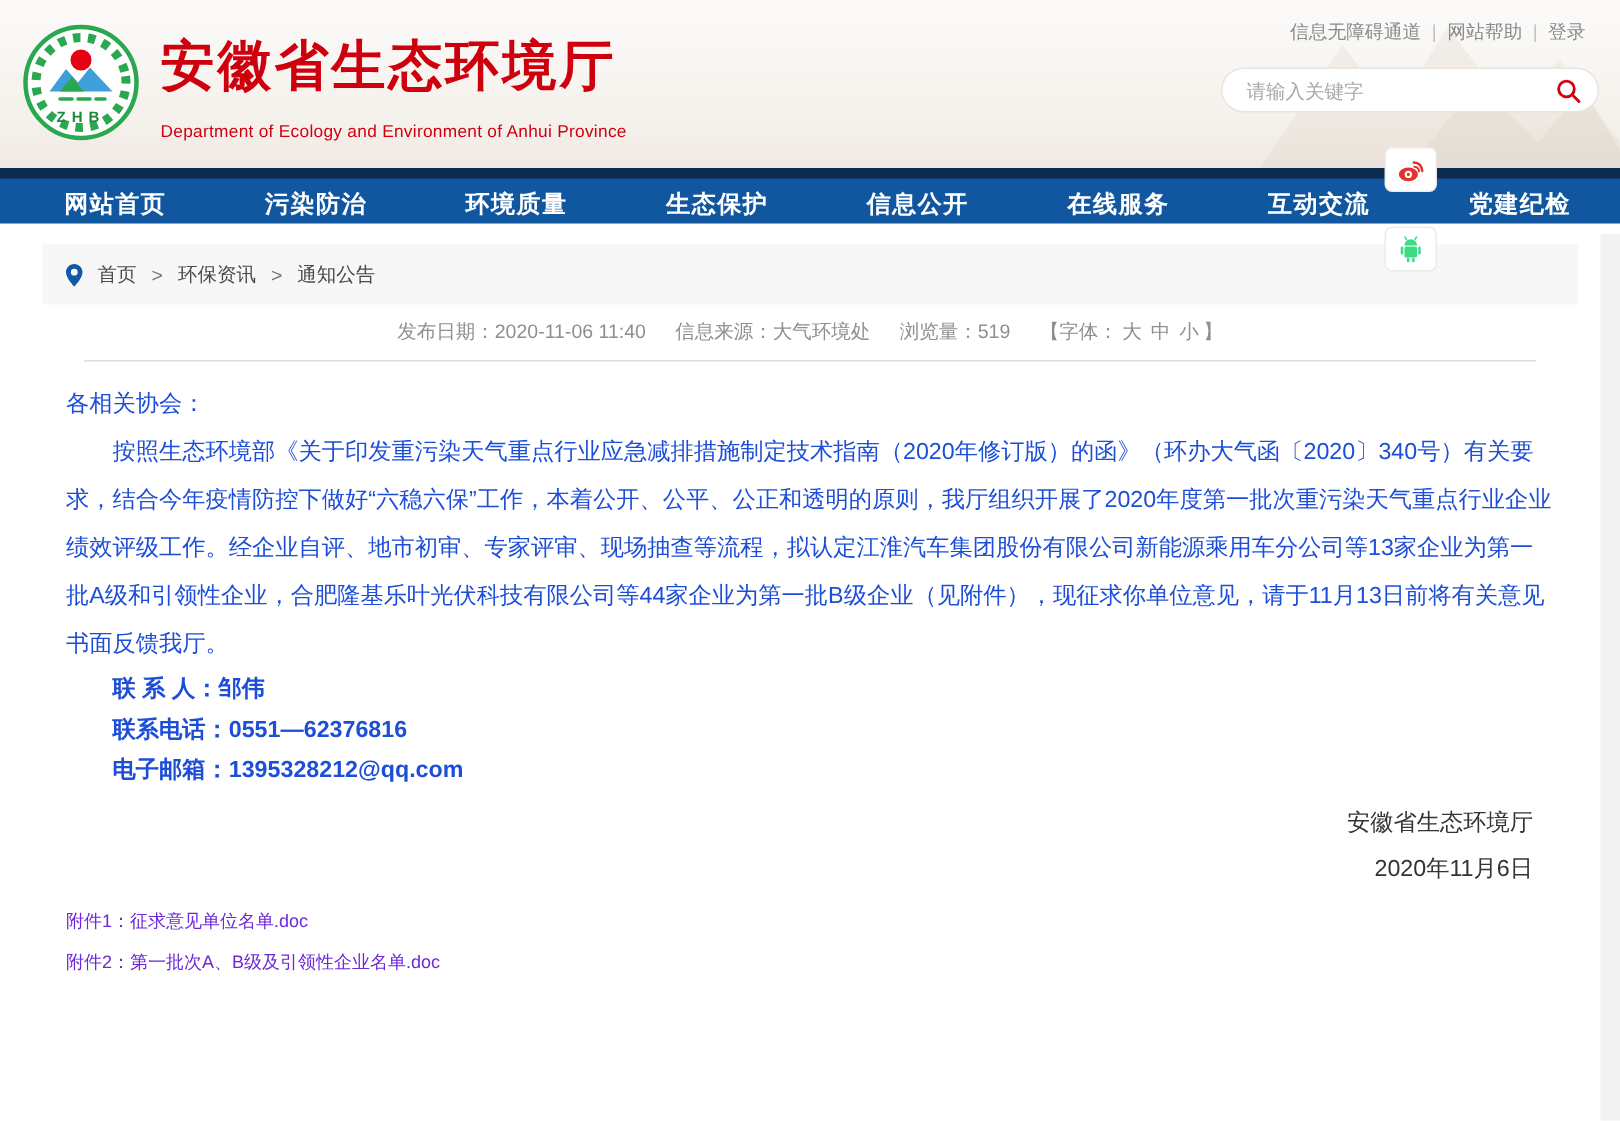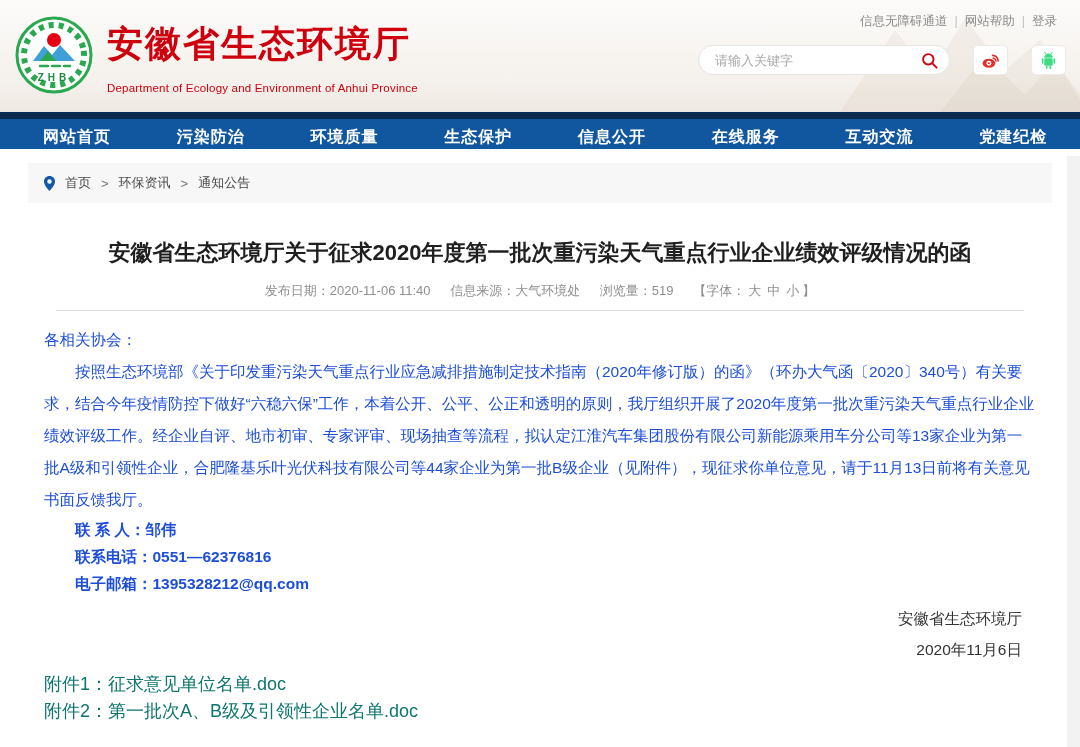--- a/index.html
+++ b/index.html
@@ -11,21 +11,21 @@
     background:linear-gradient(180deg,#fcfbfa 0%,#f5f1ec 70%,#efe9e3 100%); }
   .header-deco { position:absolute; right:0; top:0; height:112px; opacity:.45; }
   .brand { position:absolute; left:14px; top:15px; display:flex; gap:13px; cursor:pointer; }
   .logo-svg { width:80px; height:80px; }
   .brand-text { padding-top:8px; }
   .site-name { font-size:36px; font-weight:bold; color:#cf000e; letter-spacing:2px; line-height:42px; }
   .site-name-en { font-size:11.5px; color:#cf000e; margin-top:17px; letter-spacing:.2px; }
   .top-links { position:absolute; top:13px; right:16px; font-size:12.5px; color:#8a8a8a; }
   .top-links .lnk { cursor:pointer; margin:0 7px; }
   .top-links .sep { color:#c0c0c0; }
-  .search-row { position:absolute; top:45px; right:14px; display:flex; align-items:center; gap:23px; }
+  .search-row { position:absolute; top:45px; right:14px; display:flex; align-items:center; gap:23px;flex-direction:column; }
   .search-pill { width:252px; height:30px; background:#fff; border:1px solid #e8e4e0;
     border-radius:16px; display:flex; align-items:center; padding:0 10px 0 16px; }
   .search-pill input { flex:1; border:none; outline:none; background:transparent;
     font-size:13px; color:#666; font-family:inherit; }
   .search-pill input::placeholder { color:#a9a9a9; }
   .search-btn { background:none; border:none; cursor:pointer; display:flex; align-items:center; }
   .icon-btn { width:35px; height:30px; background:#fff; border:1px solid #edeae7; border-radius:5px;
     display:flex; align-items:center; justify-content:center; cursor:pointer; }
 
   
@@ -45,21 +45,21 @@
     text-align:center; line-height:40px; }
   .meta { margin-top:9px; text-align:center; font-size:13px; color:#8f8f8f; }
   .meta .grp { margin:0 8px; }
   .font-btn { cursor:pointer; margin:0 3px; }
   .divider { border-bottom:1px solid #dedede; margin:10px 12px 0; }
   .content { margin-top:13px; font-size:15.5px; color:#1d4ed8; line-height:32px; }
   .content p { margin:0; }
   .indent { text-indent:2em; }
   .contact { text-indent:2em; line-height:27px;font-weight:bold; }
   .signature { margin:6px 14px 0 0; text-align:right; font-size:15.5px; color:#333; line-height:31px; }
-  .attachments { margin-top:6px; font-size:18px; color:#0f766e; line-height:27px; }
+  .attachments { margin-top:6px; font-size:12px; color:#6d28d9; line-height:27px; }
   .attachment { cursor:pointer; display:block; }
   .scroll-strip { position:absolute; right:0; top:156px; width:13px; height:591px; background:#f2f2f2; }
 </style>
 </head>
 <body>
 
 <div class="header">
   <svg class="header-deco" width="280" height="112" viewBox="0 0 280 112">
     <path d="M40 112 L95 30 L130 75 L165 18 L205 70 L240 40 L280 95 L280 112 Z" fill="#d9cdc0" opacity="0.5"></path>
     <path d="M140 112 L185 55 L225 95 L255 60 L280 100 L280 112 Z" fill="#cbbfae" opacity="0.5"></path>
@@ -136,21 +136,20 @@
     <path d="M12 1 C6.2 1 1.8 5.5 1.8 11.2 c0 7.4 10.2 17.6 10.2 17.6 s10.2-10.2 10.2-17.6 C22.2 5.5 17.8 1 12 1 z m0 14.4 a4.2 4.2 0 1 1 0-8.4 a4.2 4.2 0 0 1 0 8.4 z" fill="#1158a6"></path>
   </svg>
   <span class="crumb">首页</span>
   <span class="crumb-sep">&gt;</span>
   <span class="crumb">环保资讯</span>
   <span class="crumb-sep">&gt;</span>
   <span class="crumb">通知公告</span>
 </div>
 
 <div class="article">
-  <h1 class="title">安徽省生态环境厅关于征求2020年度第一批次重污染天气重点行业企业绩效评级情况的函</h1>
 
   <div class="meta">
     <span class="grp"><span>发布日期：</span><span>2020-11-06 11:40</span></span>
     <span class="grp"><span>信息来源：</span><span>大气环境处</span></span>
     <span class="grp"><span>浏览量：</span><span>519</span></span>
     <span class="grp"><span>【字体：</span><span class="font-btn">大</span><span class="font-btn">中</span><span class="font-btn">小</span><span>】</span></span>
   </div>
 
   <div class="divider"></div>
 

